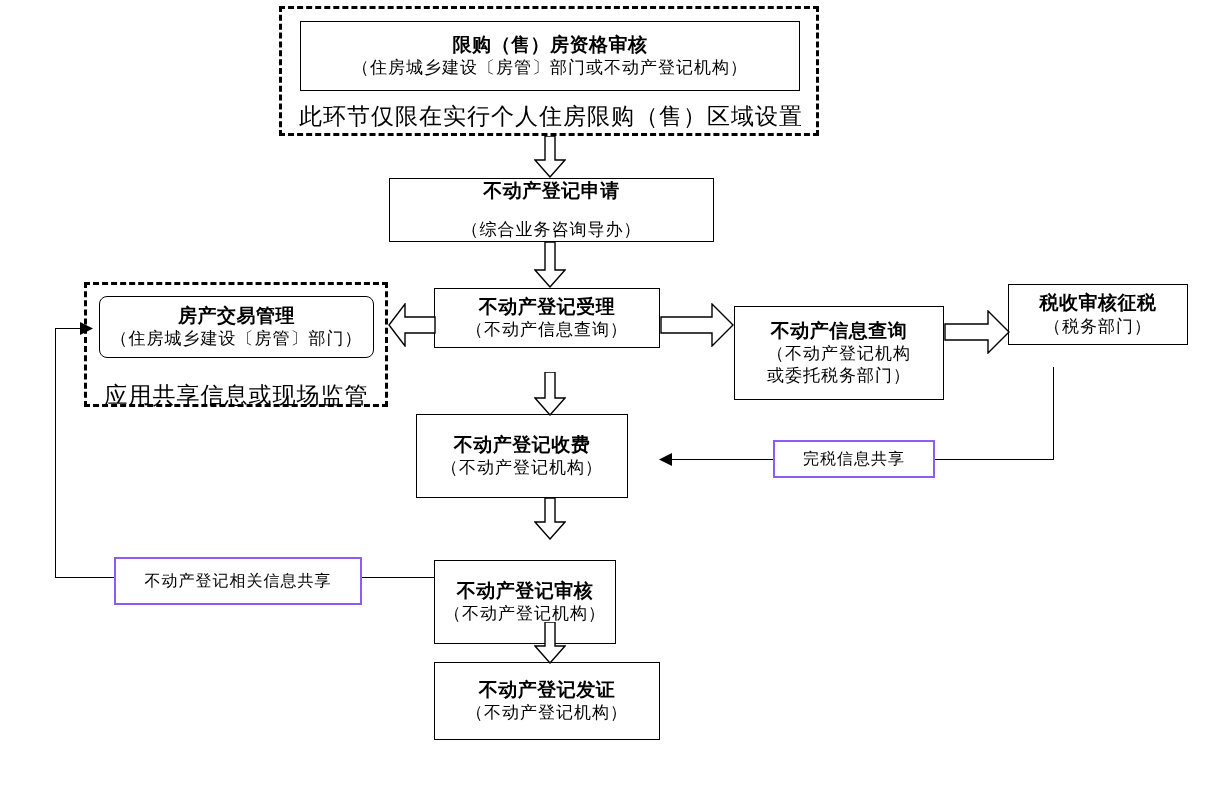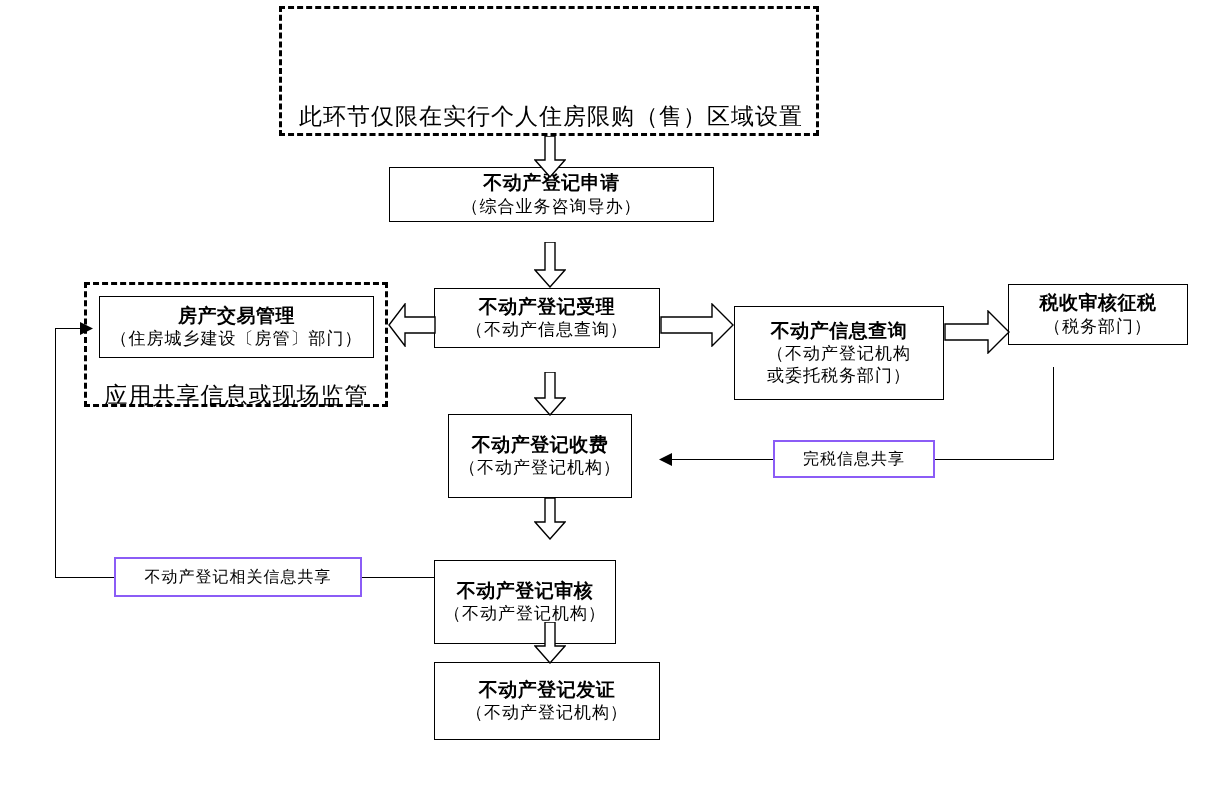--- a/index.html
+++ b/index.html
@@ -91,39 +91,43 @@
   .line.h { height: 1px; }
   .line.v { width: 1px; }
 </style>
 </head>
 <body>
 
 <div id="canvas">
 
   <div class="dashgroup" style="left:279px; top:6px; width:540px; height:130px;"></div>
 
+  <div class="node" style="left:300px; top:21px; width:500px; height:70px;">
+    <div class="t1">限购（售）房资格审核</div>
+    <div class="t2">（住房城乡建设〔房管〕部门或不动产登记机构）</div>
+  </div>
 
   <div class="dashnote" style="left:299px; top:101px; width:500px;">此环节仅限在实行个人住房限购（售）区域设置</div>
 
   <svg class="arrowsvg" style="left:534px; top:136px;" width="32" height="42" viewBox="0 0 32 42">
     <polygon points="11,0 21,0 21,24 31,24 16,41 1,24 11,24" fill="#ffffff" stroke="#000000" stroke-width="1.4"></polygon>
   </svg>
 
-  <div class="node" style="left:389px; top:167px; width:325px; height:55px;">
+  <div class="node" style="left:389px; top:178px; width:325px; height:64px;justify-content:space-between;">
     <div class="t1">不动产登记申请</div>
     <div class="t2">（综合业务咨询导办）</div>
   </div>
 
   <svg class="arrowsvg" style="left:534px; top:242px;" width="32" height="46" viewBox="0 0 32 46">
     <polygon points="11,0 21,0 21,28 31,28 16,45 1,28 11,28" fill="#ffffff" stroke="#000000" stroke-width="1.4"></polygon>
   </svg>
 
   <div class="dashgroup" style="left:84px; top:282px; width:304px; height:125px;"></div>
 
-  <div class="node" style="left:99px; top:296px; width:275px; height:62px;">
+  <div class="node" style="left:99px; top:296px; width:275px; height:62px;border-radius:8px;">
     <div class="t1">房产交易管理</div>
     <div class="t2">（住房城乡建设〔房管〕部门）</div>
   </div>
 
   <div class="dashnote" style="left:99px; top:380px; width:275px;">应用共享信息或现场监管</div>
 
   <svg class="arrowsvg" style="left:388px; top:303px;" width="48" height="44" viewBox="0 0 48 44">
     <polygon points="47,14 17,14 17,1 1,22 17,43 17,30 47,30" fill="#ffffff" stroke="#000000" stroke-width="1.4"></polygon>
   </svg>
 
@@ -148,21 +152,21 @@
 
   <div class="node" style="left:1008px; top:284px; width:180px; height:61px;">
     <div class="t1">税收审核征税</div>
     <div class="t2">（税务部门）</div>
   </div>
 
   <svg class="arrowsvg" style="left:534px; top:372px;" width="32" height="44" viewBox="0 0 32 44">
     <polygon points="11,0 21,0 21,26 31,26 16,43 1,26 11,26" fill="#ffffff" stroke="#000000" stroke-width="1.4"></polygon>
   </svg>
 
-  <div class="node" style="left:448px; top:414px; width:184px; height:84px;">
+  <div class="node" style="left:416px; top:414px; width:212px; height:84px;">
     <div class="t1">不动产登记收费</div>
     <div class="t2">（不动产登记机构）</div>
   </div>
 
   <div class="labelbox" style="left:773px; top:440px; width:162px; height:38px;">完税信息共享</div>
 
   <div class="line v" style="left:1053px; top:367px; height:92px;"></div>
   <div class="line h" style="left:935px; top:459px; width:119px;"></div>
 
   <div class="line h" style="left:666px; top:459px; width:108px;"></div>
@@ -172,21 +176,21 @@
 
   <svg class="arrowsvg" style="left:534px; top:498px;" width="32" height="42" viewBox="0 0 32 42">
     <polygon points="11,0 21,0 21,24 31,24 16,41 1,24 11,24" fill="#ffffff" stroke="#000000" stroke-width="1.4"></polygon>
   </svg>
 
   <div class="node" style="left:434px; top:560px; width:182px; height:84px;">
     <div class="t1">不动产登记审核</div>
     <div class="t2">（不动产登记机构）</div>
   </div>
 
-  <div class="labelbox" style="left:114px; top:557px; width:248px; height:40px;">不动产登记相关信息共享</div>
+  <div class="labelbox" style="left:114px; top:557px; width:248px; height:48px;">不动产登记相关信息共享</div>
 
   <div class="line h" style="left:362px; top:577px; width:73px;"></div>
 
   <div class="line h" style="left:55px; top:577px; width:60px;"></div>
   <div class="line v" style="left:55px; top:328px; height:250px;"></div>
   <div class="line h" style="left:55px; top:328px; width:32px;"></div>
   <svg class="arrowsvg" style="left:80px; top:321px;" width="14" height="15" viewBox="0 0 14 15">
     <polygon points="13,7.5 0,1 0,14" fill="#000000"></polygon>
   </svg>
 

